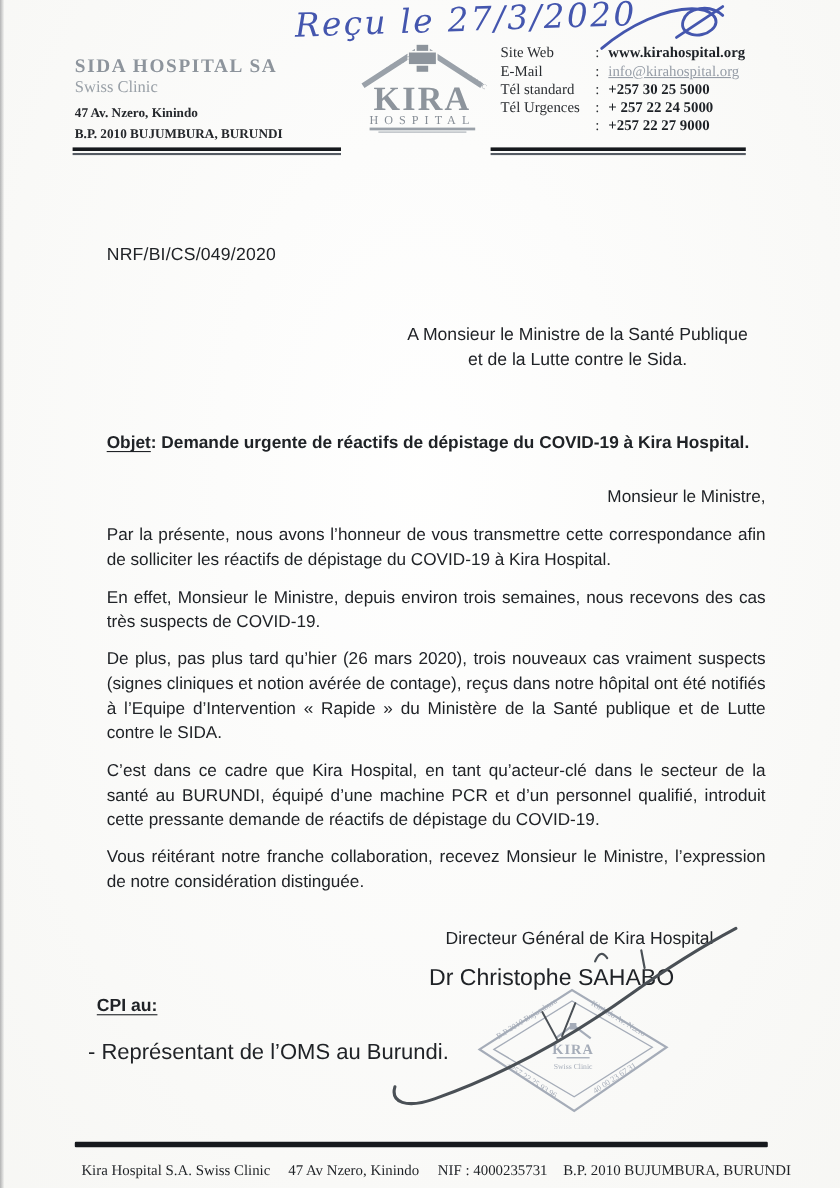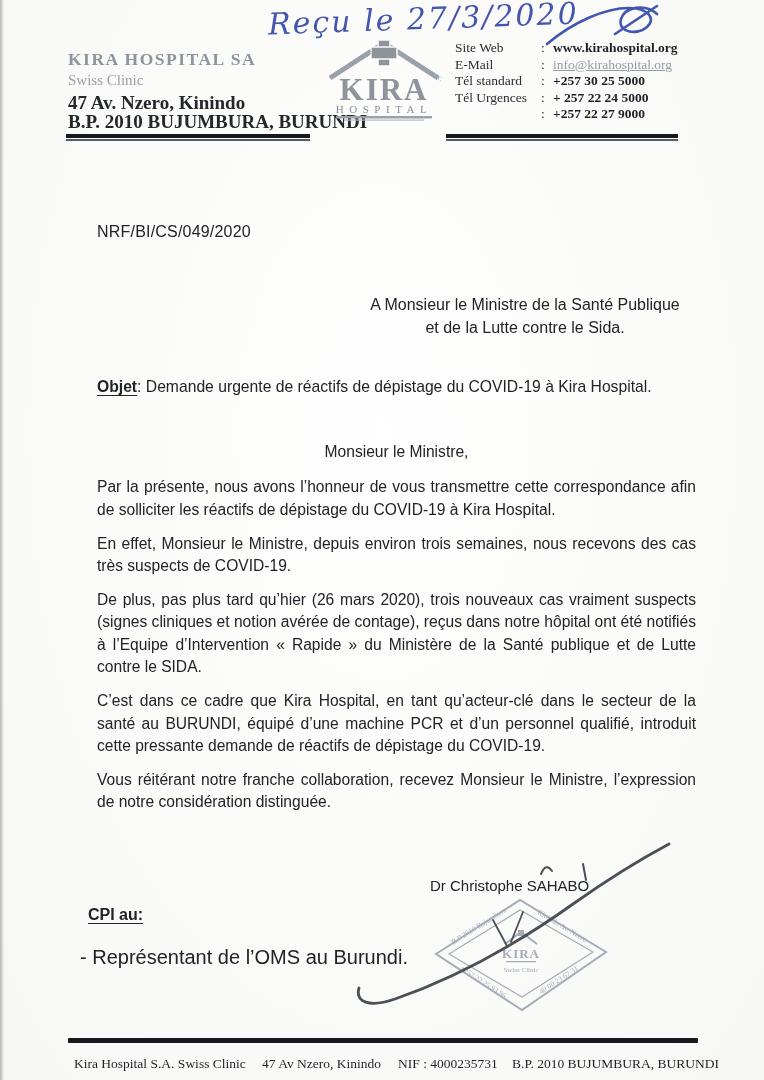--- a/index.html
+++ b/index.html
@@ -25,47 +25,47 @@
     position:absolute;left:268px;top:1px;
     font-family:"DejaVu Serif",serif;font-style:italic;
     font-size:30px;letter-spacing:2px;color:#4456ae;
     transform:rotate(-2deg);white-space:nowrap;
   }
   .paraph{position:absolute;left:545px;top:0;}
   
   .org{position:absolute;left:68px;top:49px;font-family:"Liberation Serif",serif;}
   .org-name{font-size:17.5px;letter-spacing:1.5px;color:#8d949c;font-weight:600;margin-bottom:2px;}
   .org-sub{font-size:15px;color:#99a0a7;margin-bottom:4px;}
-  .org-addr{font-size:19px;font-weight:700;color:#24272b;line-height:19px;font-family:Liberation Serif, serif;}
+  .org-addr{font-size:12px;font-weight:700;color:#24272b;line-height:19px;font-family:Liberation Serif, serif;}
   .logo{position:absolute;left:322px;top:38px;}
   
   .contacts{position:absolute;left:455px;top:40px;font-family:"Liberation Serif",serif;font-size:13.5px;color:#2a2d31;}
   .contact-row{display:flex;height:16.5px;line-height:16.5px;}
   .contact-label{width:78px;}
   .contact-colon{width:20px;text-align:center;}
   .contact-value{font-weight:600;color:#1d2126;white-space:nowrap;}
   .contact-value.link{color:#959ca6;font-weight:500;text-decoration:underline;}
   
   .rule{
     position:absolute;top:134px;height:7px;
     background:linear-gradient(to bottom,#16191d 0 3.5px,rgba(0,0,0,0) 3.5px 5px,#555b63 5px 6.5px);
   }
   .rule-left{left:66px;width:244px;}
   .rule-right{left:446px;width:232px;}
   
   .date-line{position:absolute;left:415px;top:159px;font-size:16px;}
   .ref-line{position:absolute;left:97px;top:223px;font-size:16px;letter-spacing:.2px;}
   .recipient{position:absolute;left:362px;top:293px;width:326px;text-align:center;font-size:16px;line-height:23px;}
-  .subject{position:absolute;left:97px;top:378px;font-size:15.7px;}
+  .subject{position:absolute;left:97px;top:394px;font-size:15.7px;font-weight:bold;}
   .subject b{text-decoration:underline;text-underline-offset:3px;}
   .letter-body{position:absolute;left:97px;top:441px;width:599px;font-size:15.6px;line-height:22.4px;text-align:justify;}
-  .letter-body .salutation{margin:0 0 13px 0;text-align:center;}
+  .letter-body .salutation{margin:0 0 13px 0;text-align:right;}
   .letter-body p{margin:0 0 11.5px 0;}
   .sig-title{position:absolute;left:405px;top:845px;font-size:16px;}
-  .sig-name{position:absolute;left:430px;top:877px;font-size:15px;}
+  .sig-name{position:absolute;left:390px;top:877px;font-size:21px;}
   .stamp{position:absolute;left:408px;top:886px;opacity:.88;}
   .signature{position:absolute;left:345px;top:828px;}
   .cc-label{position:absolute;left:88px;top:906px;font-size:16px;font-weight:700;text-decoration:underline;text-underline-offset:3px;}
   .cc-item{position:absolute;left:80px;top:946px;font-size:20px;}
   
   .footer-rule{position:absolute;left:68px;top:1038px;width:630px;height:5px;background:#16191d;border-radius:1px;}
   .footer-item{position:absolute;top:1056px;font-family:"Liberation Serif",serif;font-size:13.5px;color:#1e2125;white-space:nowrap;}
   .f0{left:74px;} .f1{left:262px;} .f2{left:398px;} .f3{left:512px;}
   svg text{font-family:"Liberation Serif",serif;}
 </style>
@@ -74,21 +74,21 @@
 
 <div class="page">
   <div class="scan-edge"></div>
 
   <div class="handwritten">Reçu le 27/3/2020</div>
   <svg class="paraph" width="118" height="52" viewBox="0 0 118 52">
     <path d="M2,44 C28,22 60,8 84,8 C102,8 112,18 102,27 C92,36 72,32 76,19 C80,7 100,3 112,14 M70,34 L112,6" fill="none" stroke="#4456ae" stroke-width="2.6" stroke-linecap="round"></path>
   </svg>
 
   <div class="org">
-    <div class="org-name">KIRA HOSPITAL SA</div>
+    <div class="org-name">SIDA HOSPITAL SA</div>
     <div class="org-sub">Swiss Clinic</div>
     <div class="org-addr">47 Av. Nzero, Kinindo</div>
     <div class="org-addr">B.P. 2010 BUJUMBURA, BURUNDI</div>
   </div>
 
   <svg class="logo" width="124" height="84" viewBox="0 0 124 84">
     <path d="M8,40 L62,5 L116,40" fill="none" stroke="#9aa1a9" stroke-width="5"></path>
     <g>
       <rect x="56" y="2" width="12" height="26" fill="#8d949c" stroke="#fbfbf9" stroke-width="1.5"></rect>
       <rect x="49" y="9" width="26" height="12" fill="#8d949c" stroke="#fbfbf9" stroke-width="1.5"></rect>
@@ -142,20 +142,21 @@
 
   <div class="letter-body">
     <p class="salutation">Monsieur le Ministre,</p>
     <p>Par la présente, nous avons l’honneur de vous transmettre cette correspondance afin de solliciter les réactifs de dépistage du COVID-19 à Kira Hospital.</p>
     <p>En effet, Monsieur le Ministre, depuis environ trois semaines, nous recevons des cas très suspects de COVID-19.</p>
     <p>De plus, pas plus tard qu’hier (26 mars 2020), trois nouveaux cas vraiment suspects (signes cliniques et notion avérée de contage), reçus dans notre hôpital ont été notifiés à l’Equipe d’Intervention « Rapide » du Ministère de la Santé publique et de Lutte contre le SIDA.</p>
     <p>C’est dans ce cadre que Kira Hospital, en tant qu’acteur-clé dans le secteur de la santé au BURUNDI, équipé d’une machine PCR et d’un personnel qualifié, introduit cette pressante demande de réactifs de dépistage du COVID-19.</p>
     <p>Vous réitérant notre franche collaboration, recevez Monsieur le Ministre, l’expression de notre considération distinguée.</p>
   </div>
 
+  <div class="sig-title">Directeur Général de Kira Hospital</div>
   <div class="sig-name">Dr Christophe SAHABO</div>
 
   <svg class="stamp" width="300" height="146" viewBox="0 0 300 146">
     <g stroke="#9aa2b0" fill="none">
       <polygon points="28,68 112,14 198,66 114,124" stroke-width="2"></polygon>
       <polygon points="41,68 112,24 185,66 114,111" stroke-width="1.2"></polygon>
     </g>
     <g fill="#9aa2b0">
       <text x="72" y="42" font-size="7.5" transform="rotate(-32 72 42)" text-anchor="middle">B.P 2010 Bujumbura</text>
       <text x="153" y="42" font-size="7.5" transform="rotate(31 153 42)" text-anchor="middle">Kinindo Av. Nzero</text>

